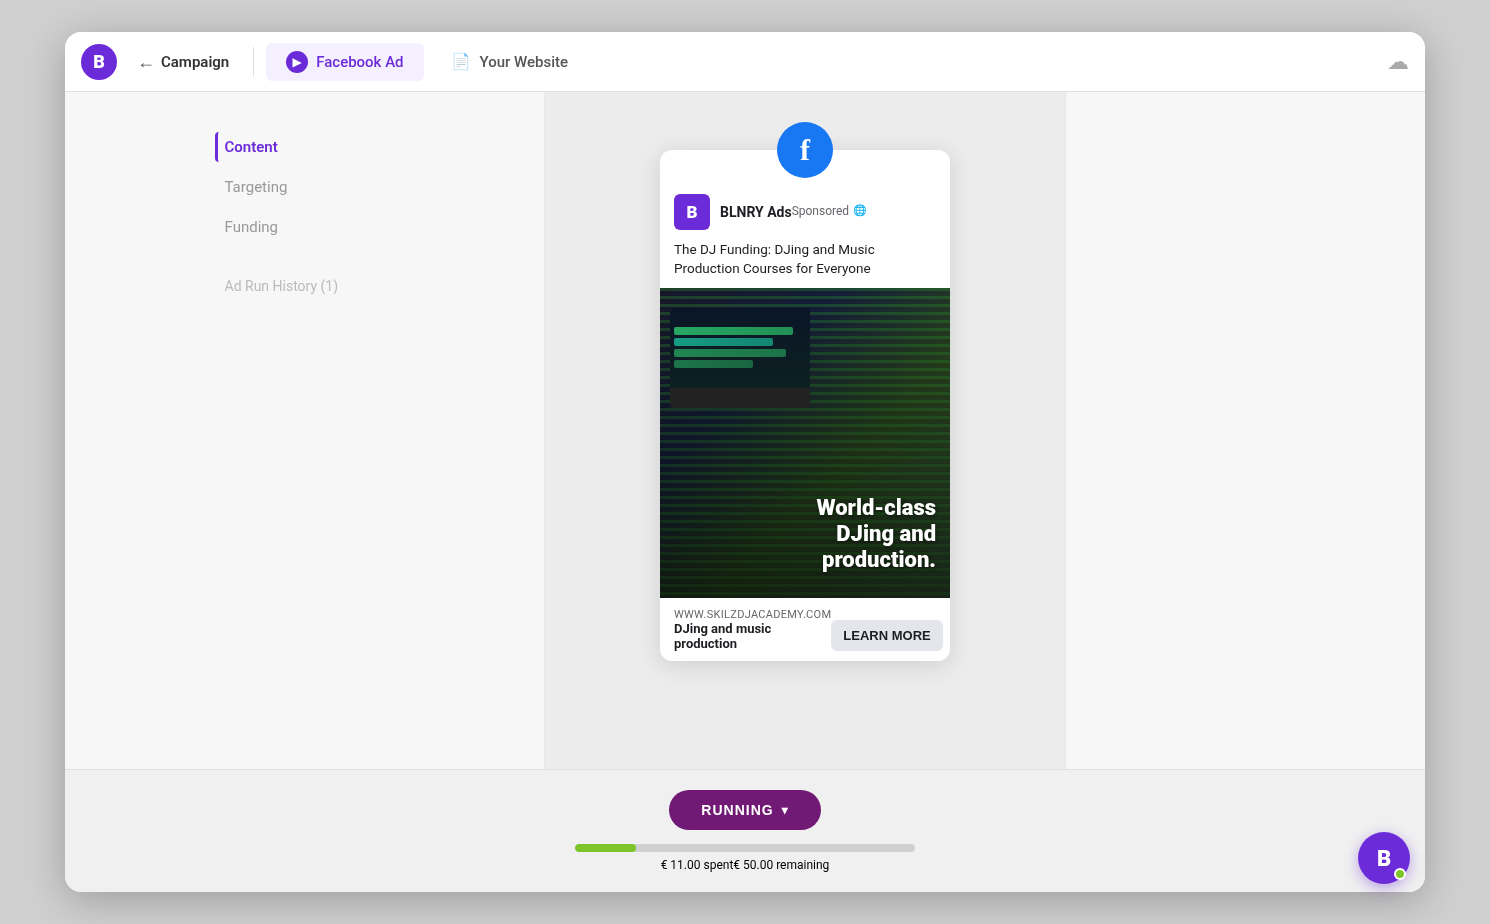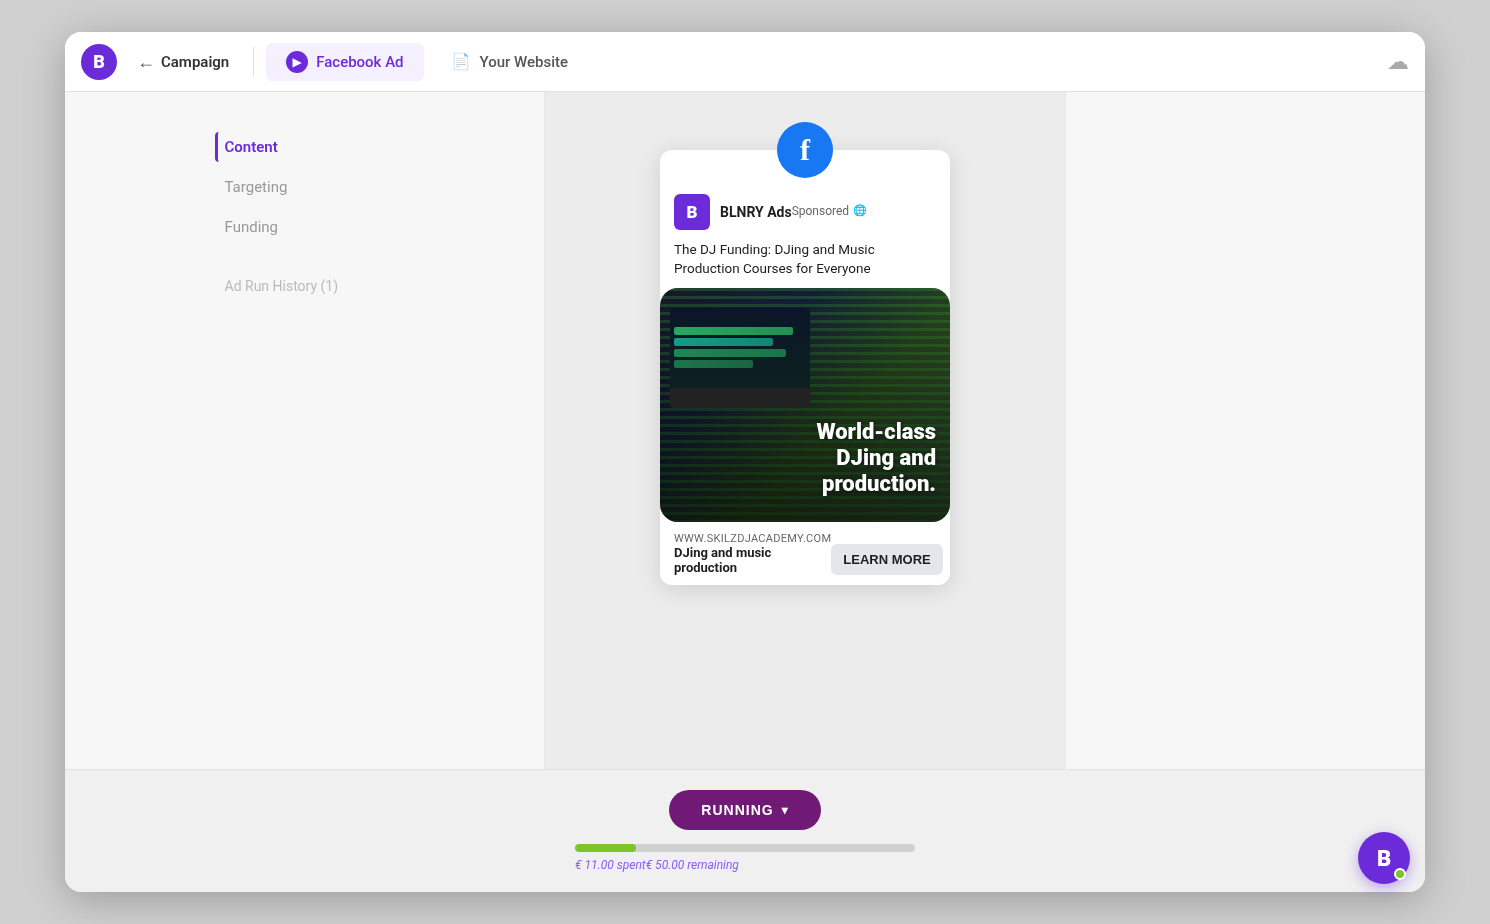--- a/index.html
+++ b/index.html
@@ -226,25 +226,24 @@
       gap: 4px;
     }
     .fb-card-body-text {
       font-size: 13.5px;
       color: #1c1e21;
       padding: 4px 14px 10px;
       line-height: 1.4;
     }
     .fb-image-area {
       width: 100%;
-      height: 234px;
+      height: 310px;
       background: linear-gradient(135deg, #1a1a2e 0%, #16213e 30%, #2d4a22 60%, #3a5a3a 100%);
       position: relative;
       overflow: hidden;
-      border-radius: 18px;
     }
     .fb-image-overlay-text {
       position: absolute;
       bottom: 24px;
       right: 14px;
       color: #fff;
       font-size: 22px;
       font-weight: 900;
       text-align: right;
       line-height: 1.2;
@@ -367,24 +366,23 @@
     }
     .progress-bar-fill {
       height: 100%;
       background: #7dc429;
       border-radius: 4px;
       width: 18%;
     }
     .progress-labels {
       width: 100%;
       display: flex;
-      justify-content: flex-start;
+      justify-content: center;
       font-size: 12px;
-      color: #8b5cf6;
-      font-style: italic;
+      color: #000000;
     }
     
     .chat-btn {
       position: fixed;
       bottom: 40px;
       right: 80px;
       width: 52px;
       height: 52px;
       border-radius: 50%;
       background: #6c2bd9;

